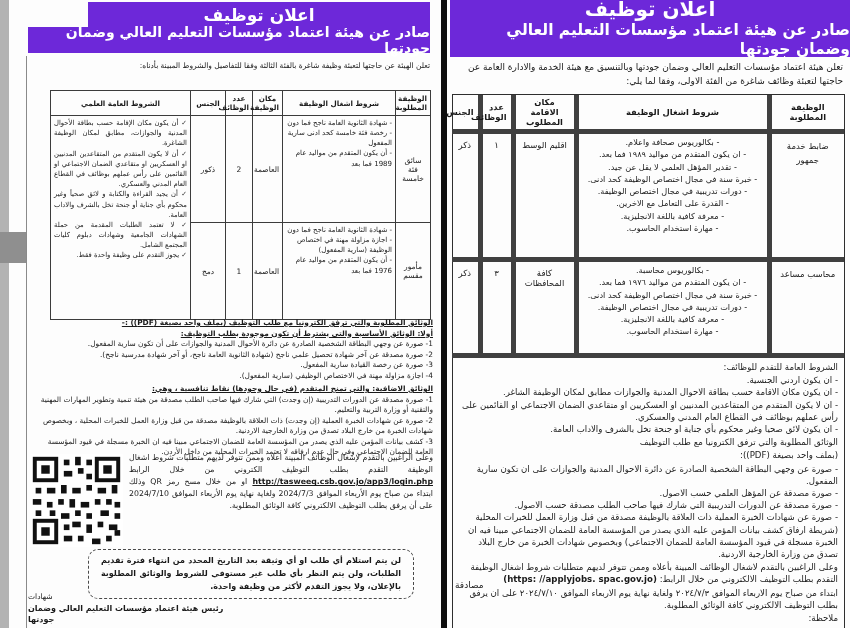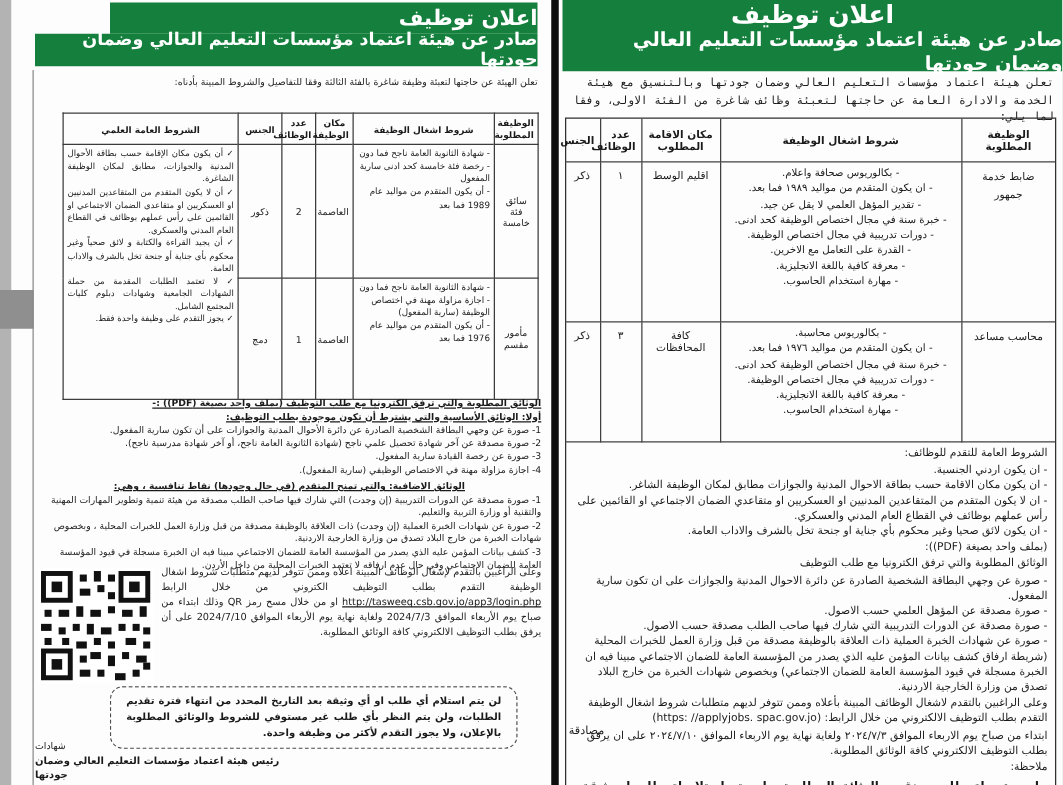--- a/index.html
+++ b/index.html
@@ -1,52 +1,52 @@
 <!DOCTYPE html>
 <html lang="ar" dir="rtl"><head>
 <meta charset="utf-8">
 <style>
   html,body{margin:0;padding:0;background:#e8e8e8;}
   .canvas{position:relative;width:850px;height:628px;background:#fdfdfd;overflow:hidden;
           font-family:"DejaVu Sans",sans-serif;color:#1a1a1a;direction:rtl;}
   .abs{position:absolute;}
-  .band{background:#15803d;color:#fff;display:flex;align-items:center;font-weight:bold;}
+  .band{background:#6d28d9;color:#fff;display:flex;align-items:center;justify-content:center;font-weight:bold;}
   .pre{white-space:pre-line;}
   
   .gutter{left:0;top:0;width:9px;height:628px;background:#b3b3b3;}
   .grey-block{left:0;top:232px;width:27px;height:31px;background:#8f8f8f;}
   .page-rule{left:26px;top:56px;width:1px;height:572px;background:#8a8a8a;}
   .lp-bar1{left:88px;top:2px;width:342px;height:25px;font-size:17px;}
   .lp-bar2{left:28px;top:27px;width:402px;height:26px;font-size:14px;}
   .lp-intro{left:96px;top:61px;width:334px;font-size:7.5px;}
   .lp-table{left:50px;top:90px;width:380px;border-collapse:collapse;table-layout:fixed;font-size:7px;}
   .lp-table th,.lp-table td{border:1px solid #3c3c3c;padding:2px 3px;vertical-align:middle;}
   .lp-table th{font-size:7.2px;font-weight:bold;text-align:center;height:20px;}
   .lp-table .cond{vertical-align:top;font-size:7px;line-height:1.45;}
   .lp-table .genc{vertical-align:top;font-size:6.8px;line-height:1.5;text-align:justify;}
   .lp-table .ctr{text-align:center;font-size:7.5px;}
   .lp-docs{left:30px;top:318px;width:403px;font-size:7.4px;line-height:1.42;text-align:right;}
   .u{text-decoration:underline;font-weight:bold;}
   .lp-apply{left:30px;top:452px;width:403px;font-size:7.8px;line-height:1.55;text-align:justify;}
   .qr{float:left;width:93px;height:93px;margin:2px 6px 2px 0;}
-  .link{direction:ltr;unicode-bidi:embed;font-weight:normal;text-decoration:underline;}
+  .link{direction:ltr;unicode-bidi:embed;font-weight:bold;text-decoration:underline;}
   .lp-note{left:88px;top:549px;width:326px;border:1.5px dashed #4a4a4a;border-radius:10px;
            padding:5px 12px;font-size:8px;line-height:1.6;text-align:justify;font-weight:600;box-sizing:border-box;}
   .lp-sign{left:28px;top:592px;width:210px;font-size:7.5px;text-align:left;line-height:1.45;}
   .lp-sign .s2{font-weight:bold;font-size:8px;}
   
   .divider{left:441px;top:0;width:6px;height:628px;background:#0d0d0d;}
   
   .rp-band{left:450px;top:0;width:400px;height:57px;flex-direction:column;gap:1px;}
   .rp-band .t1{font-size:20px;line-height:1.1;}
   .rp-band .t2{font-size:15.5px;line-height:1.2;}
-  .rp-intro{left:453px;top:61px;width:390px;font-size:9px;line-height:1.5;text-align:right;font-family:Liberation Mono, monospace;}
+  .rp-intro{left:453px;top:61px;width:390px;font-size:9px;line-height:1.5;text-align:right;}
   .rp-box{left:452px;top:94px;width:393px;height:540px;border:1px solid #2f2f2f;box-sizing:border-box;}
   .rp-table{width:100%;border-collapse:collapse;table-layout:fixed;font-size:8.3px;}
-  .rp-table th,.rp-table td{border:1px solid #404040;padding:2px 4px;vertical-align:middle;}
+  .rp-table th,.rp-table td{border:5px solid #404040;padding:2px 4px;vertical-align:middle;}
   .rp-table th{font-size:8.4px;font-weight:600;text-align:center;height:30px;}
   .rp-table thead th{border-top:none;}
   .rp-table th:first-child,.rp-table td:first-child{border-right:none;}
   .rp-table th:last-child,.rp-table td:last-child{border-left:none;}
   .rp-table .cond{vertical-align:top;font-size:8.2px;line-height:1.5;text-align:center;}
   .rp-table .ctr{text-align:center;font-size:8.5px;vertical-align:top;padding-top:6px;}
   .rp-table .job{text-align:center;font-size:8.5px;vertical-align:top;padding-top:6px;line-height:1.6;}
   .rtext{padding:3px 6px;font-size:8.6px;line-height:1.42;text-align:right;}
   .rtext .blk{margin:0 0 1px 0;}
   .rp-note{font-weight:bold;font-size:9.5px;text-align:center;line-height:1.6;margin-top:2px;}
@@ -116,21 +116,21 @@
       </tbody>
     </table>
 
     <div class="abs lp-docs">
       <div class="u">الوثائق المطلوبة والتي ترفق الكترونيا مع طلب التوظيف (بملف واحد بصيغة (PDF)) :-</div>
       <div class="u">أولا: الوثائق الأساسية والتي يشترط أن تكون موجودة بطلب التوظيف:</div>
       <div class="pre">1- صورة عن وجهي البطاقة الشخصية الصادرة عن دائرة الأحوال المدنية والجوازات على أن تكون سارية المفعول.
 2- صورة مصدقة عن آخر شهادة تحصيل علمي ناجح (شهادة الثانوية العامة ناجح، أو آخر شهادة مدرسية ناجح).
 3- صورة عن رخصة القيادة سارية المفعول.
 4- اجازة مزاولة مهنة في الاختصاص الوظيفي (سارية المفعول).</div>
-      <div class="u" style="margin-top:3px;text-align:center;">الوثائق الاضافية: والتي تمنح المتقدم (في حال وجودها) نقاط تنافسية ، وهي:</div>
+      <div class="u" style="margin-top:3px;">الوثائق الاضافية: والتي تمنح المتقدم (في حال وجودها) نقاط تنافسية ، وهي:</div>
       <div class="pre">1- صورة مصدقة عن الدورات التدريبية (إن وجدت) التي شارك فيها صاحب الطلب مصدقة من هيئة تنمية وتطوير المهارات المهنية والتقنية أو وزارة التربية والتعليم.
 2- صورة عن شهادات الخبرة العملية (إن وجدت) ذات العلاقة بالوظيفة مصدقة من قبل وزارة العمل للخبرات المحلية ، وبخصوص شهادات الخبرة من خارج البلاد تصدق من وزارة الخارجية الاردنية.
 3- كشف بيانات المؤمن عليه الذي يصدر من المؤسسة العامة للضمان الاجتماعي مبينا فيه ان الخبرة مسجلة في قيود المؤسسة العامة للضمان الاجتماعي وفي حال عدم ارفاقه لا تعتمد الخبرات المحلية من داخل الأردن.</div>
     </div>
 
     <div class="abs lp-apply">
       <svg class="qr" viewBox="0 0 33 33" xmlns="http://www.w3.org/2000/svg">
         <rect width="33" height="33" fill="#fff"></rect>
         <g fill="#111">
           <rect x="1" y="1" width="9" height="9"></rect>
@@ -257,22 +257,22 @@
           </tr>
         </tbody>
       </table>
 
       <div class="rtext">
         <div class="blk">الشروط العامة للتقدم للوظائف:</div>
         <div class="blk pre">- ان يكون اردني الجنسية.
 - ان يكون مكان الاقامة حسب بطاقة الاحوال المدنية والجوازات مطابق لمكان الوظيفة الشاغر.
 - ان لا يكون المتقدم من المتقاعدين المدنيين او العسكريين او متقاعدي الضمان الاجتماعي او القائمين على رأس عملهم بوظائف في القطاع العام المدني والعسكري.
 - ان يكون لائق صحيا وغير محكوم بأي جناية او جنحة تخل بالشرف والاداب العامة.</div>
+        <div class="blk">الوثائق المطلوبة والتي ترفق الكترونيا مع طلب التوظيف</div>
         <div class="blk">(بملف واحد بصيغة (PDF)):</div>
-        <div class="blk">الوثائق المطلوبة والتي ترفق الكترونيا مع طلب التوظيف</div>
         <div class="blk pre">- صورة عن وجهي البطاقة الشخصية الصادرة عن دائرة الاحوال المدنية والجوازات على ان تكون سارية المفعول.
 - صورة مصدقة عن المؤهل العلمي حسب الاصول.
 - صورة مصدقة عن الدورات التدريبية التي شارك فيها صاحب الطلب مصدقة حسب الاصول.
 - صورة عن شهادات الخبرة العملية ذات العلاقة بالوظيفة مصدقة من قبل وزارة العمل للخبرات المحلية (شريطة ارفاق كشف بيانات المؤمن عليه الذي يصدر من المؤسسة العامة للضمان الاجتماعي مبينا فيه ان الخبرة مسجلة في قيود المؤسسة العامة للضمان الاجتماعي) وبخصوص شهادات الخبرة من خارج البلاد تصدق من وزارة الخارجية الاردنية.</div>
         <div class="blk">
           <span>وعلى الراغبين بالتقدم لاشغال الوظائف المبينة بأعلاه وممن تتوفر لديهم متطلبات شروط اشغال الوظيفة التقدم بطلب التوظيف الالكتروني من خلال الرابط:</span>
           <span class="link" style="text-decoration:none;">(https: //applyjobs. spac.gov.jo)</span>
         </div>
         <div class="blk">ابتداء من صباح يوم الاربعاء الموافق ٢٠٢٤/٧/٣ ولغاية نهاية يوم الاربعاء الموافق ٢٠٢٤/٧/١٠ على ان يرفق بطلب التوظيف الالكتروني كافة الوثائق المطلوبة.</div>
         <div class="blk">ملاحظة:</div>

